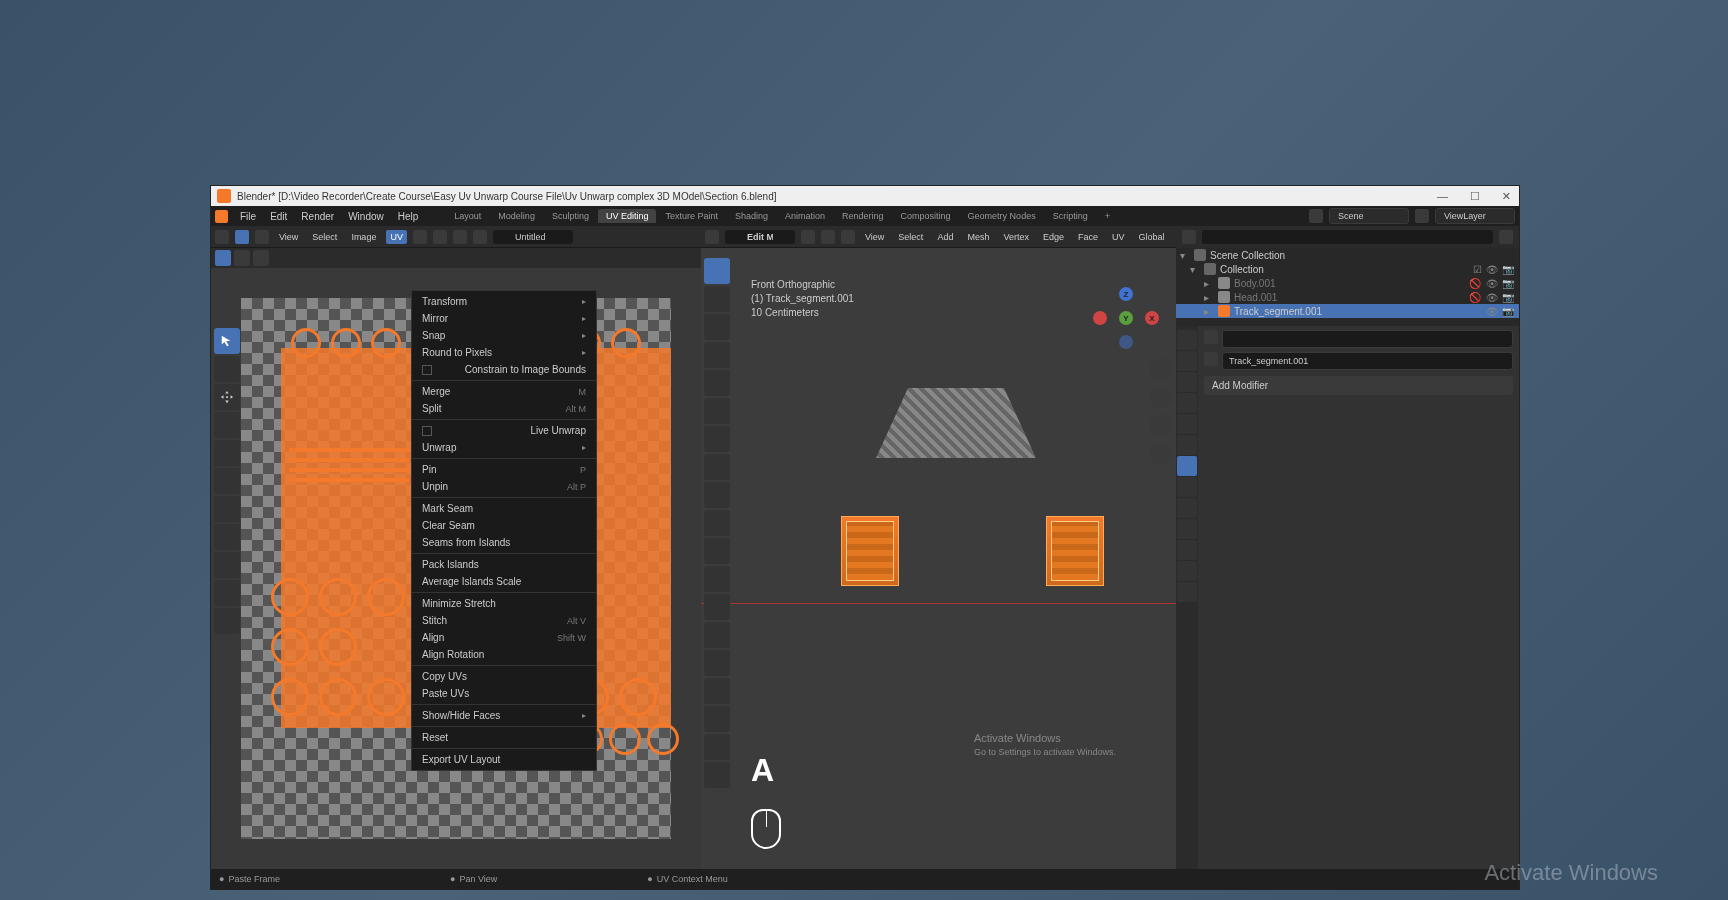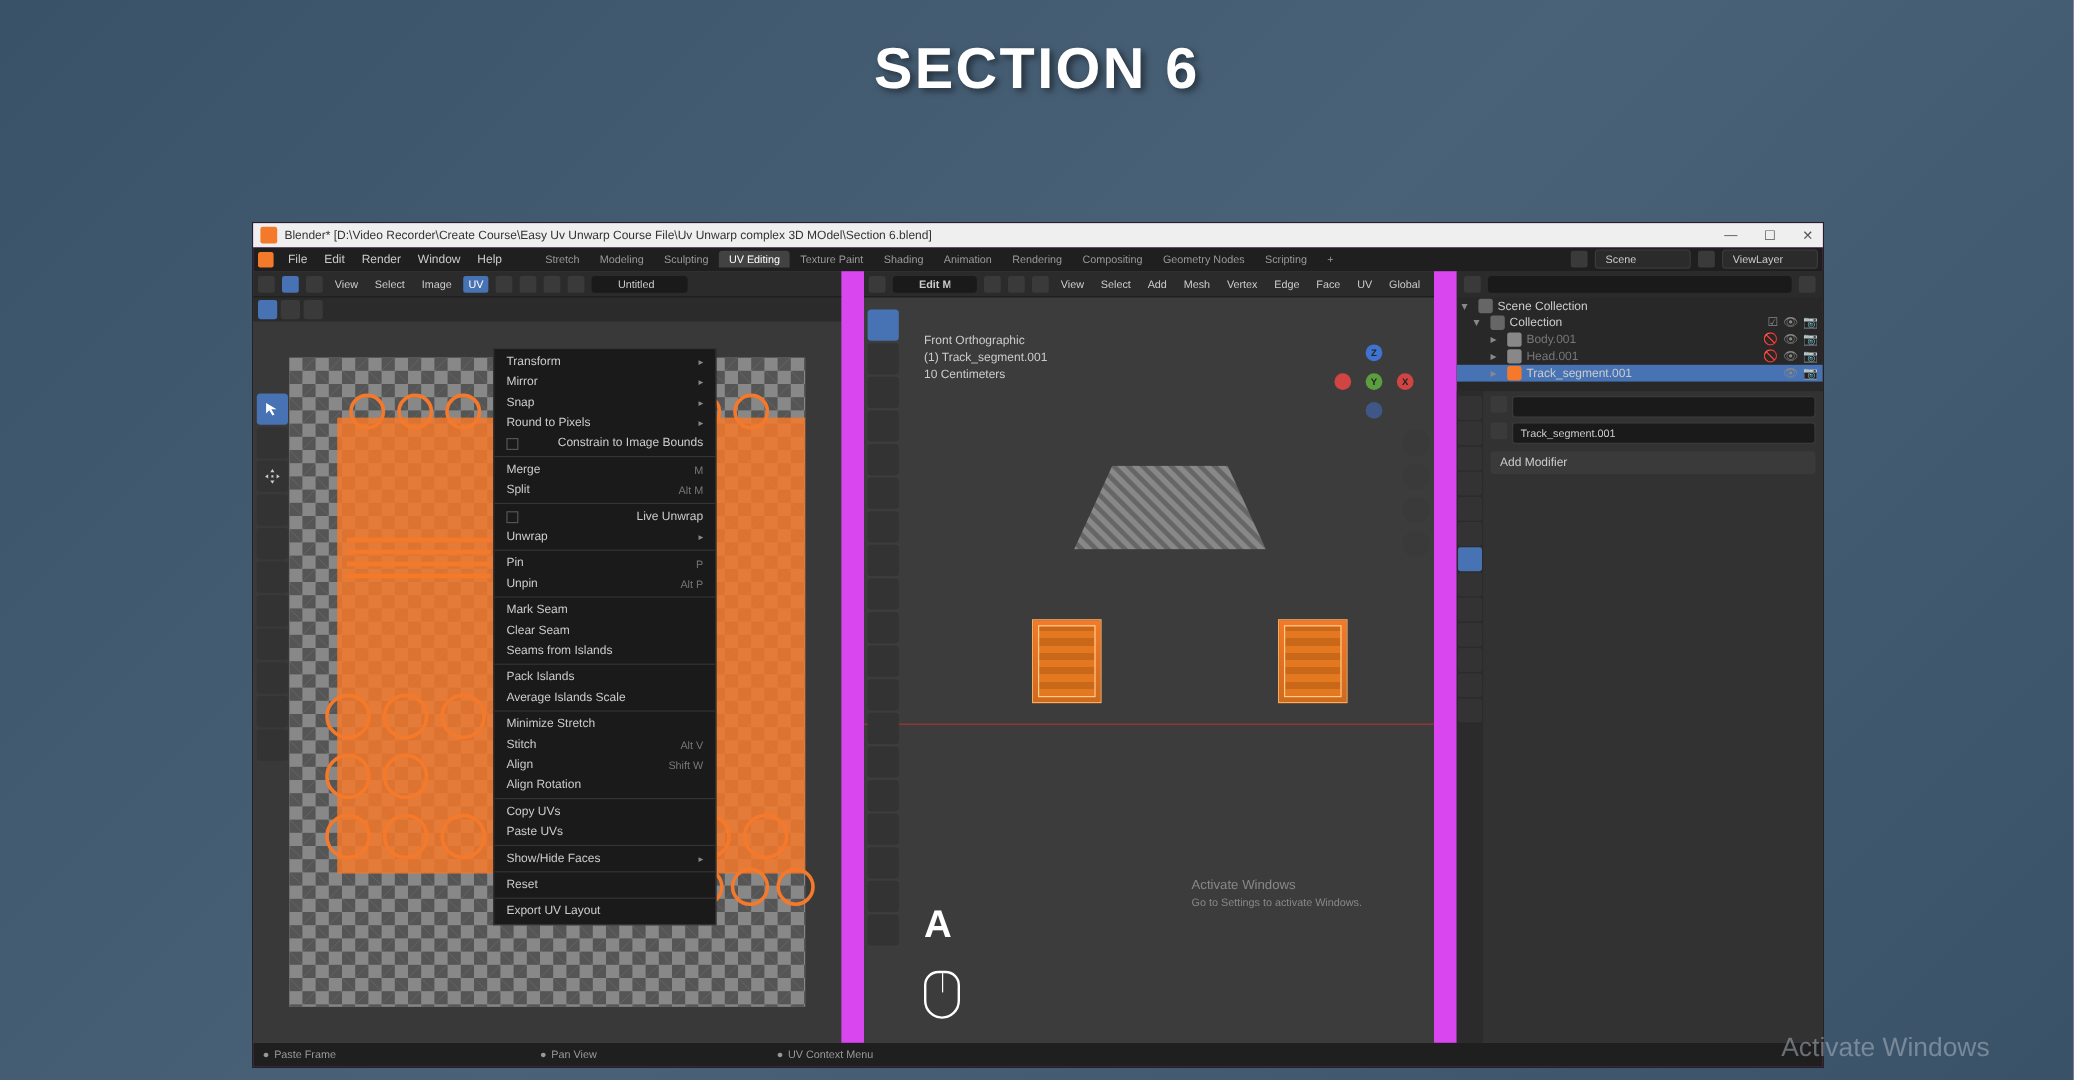--- a/index.html
+++ b/index.html
@@ -32,21 +32,21 @@
   text-shadow: 3px 3px 6px rgba(0,0,0,0.5);
   letter-spacing: 1px;
   margin-top: -8px;
 }
 .app-window {
   position: absolute;
   top: 185px;
   left: 210px;
   width: 1310px;
   height: 705px;
-  background: #d946ef;
+  background: #701a75;
   border: 1px solid #222;
 }
 .titlebar {
   height: 20px;
   background: #efefef;
   display: flex;
   align-items: center;
   padding: 0 6px;
   font-size: 10px;
   color: #333;
@@ -68,21 +68,20 @@
 .topbar-logo { width: 13px; height: 13px; background: #f5792a; border-radius: 2px; margin-right: 4px; }
 .menu-item { padding: 2px 6px; cursor: pointer; }
 .workspace-tabs { display: flex; margin-left: 20px; gap: 1px; }
 .ws-tab { padding: 2px 8px; font-size: 9px; color: #999; cursor: pointer; }
 .ws-tab.active { background: #424242; color: #fff; border-radius: 3px 3px 0 0; }
 .topbar-right { margin-left: auto; display: flex; align-items: center; gap: 6px; }
 .scene-input { background: #2b2b2b; color: #ccc; font-size: 9px; padding: 2px 8px; border: 1px solid #3a3a3a; border-radius: 3px; width: 80px; }
 .main-area {
   height: calc(100% - 60px);
   display: flex;
-  gap: 19px;
 }
 .uv-panel {
   width: 490px;
   background: #393939;
   position: relative;
   display: flex;
   flex-direction: column;
 }
 .panel-header {
   height: 22px;
@@ -285,21 +284,20 @@
 .uv-shapes { position: absolute; inset: 30px; }
 .circ { position: absolute; border: 3px solid #f5792a; border-radius: 50%; }
 .rect { position: absolute; background: #f5792a; }
 .header-right-opts { margin-left: auto; display: flex; align-items: center; gap: 6px; font-size: 9px; }
 .small-input { background: #1a1a1a; border: none; color: #ccc; font-size: 9px; padding: 2px 22px; border-radius: 3px; width: 80px; }
 </style>
 </head>
 <body>
 
 <div class="overlay-title">
-  <div class="section-num">SECTION 6</div>
 </div>
 
 <div class="app-window">
 
   <div class="titlebar">
     <div class="titlebar-icon"></div>
     <span>Blender* [D:\Video Recorder\Create Course\Easy Uv Unwarp Course File\Uv Unwarp complex 3D MOdel\Section 6.blend]</span>
     <div class="win-controls">
       <span>—</span>
       <span>☐</span>
@@ -308,21 +306,21 @@
   </div>
 
   <div class="topbar">
     <div class="topbar-logo"></div>
     <span class="menu-item">File</span>
     <span class="menu-item">Edit</span>
     <span class="menu-item">Render</span>
     <span class="menu-item">Window</span>
     <span class="menu-item">Help</span>
     <div class="workspace-tabs">
-      <span class="ws-tab">Stretch</span>
+      <span class="ws-tab">Layout</span>
       <span class="ws-tab">Modeling</span>
       <span class="ws-tab">Sculpting</span>
       <span class="ws-tab active">UV Editing</span>
       <span class="ws-tab">Texture Paint</span>
       <span class="ws-tab">Shading</span>
       <span class="ws-tab">Animation</span>
       <span class="ws-tab">Rendering</span>
       <span class="ws-tab">Compositing</span>
       <span class="ws-tab">Geometry Nodes</span>
       <span class="ws-tab">Scripting</span>

